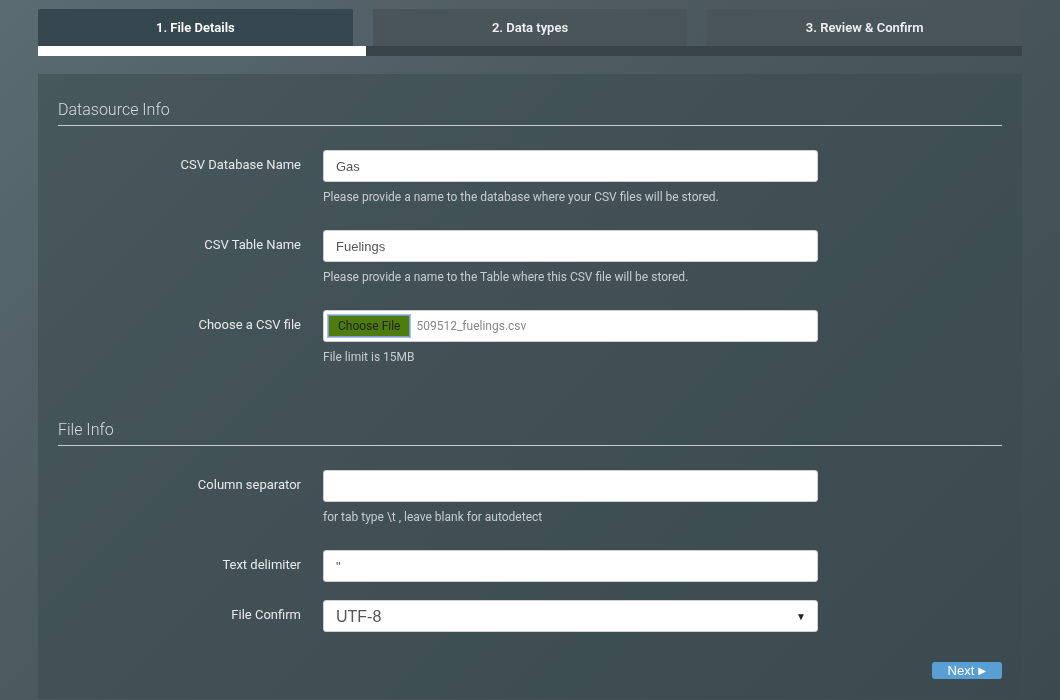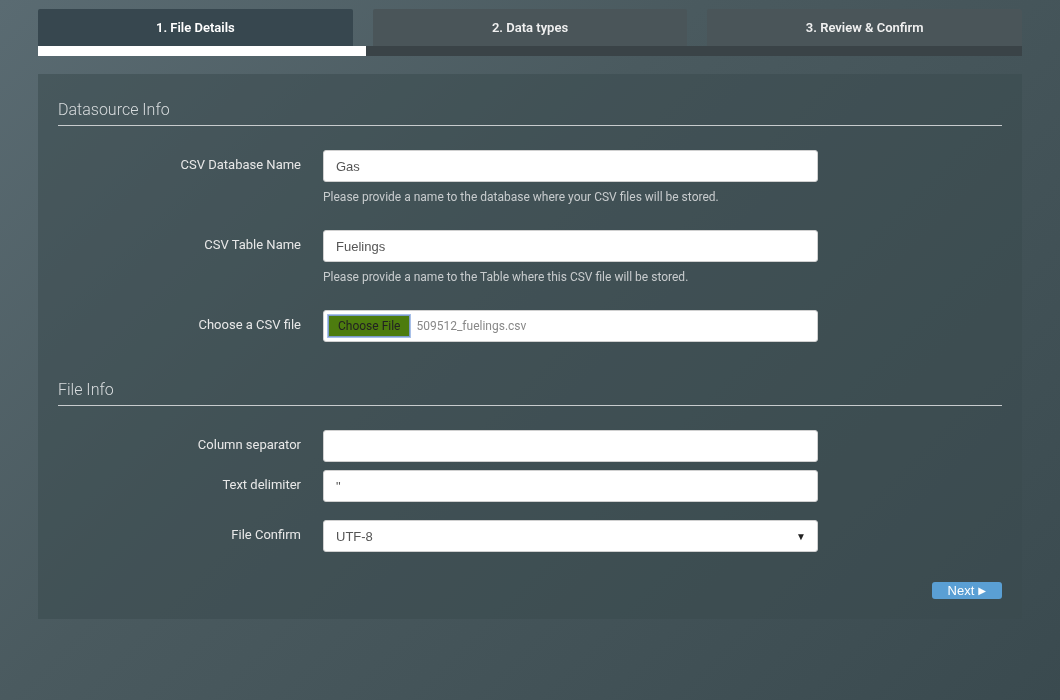--- a/index.html
+++ b/index.html
@@ -121,21 +121,21 @@
   position: relative;
   width: 100%;
 }
 .select-input {
   width: 100%;
   height: 32px;
   background: #ffffff;
   border: 1px solid #d0d0d0;
   border-radius: 3px;
   padding: 0 12px;
-  font-size: 13px;
+  font-size: 16px;
   color: #555;
   appearance: none;
   -webkit-appearance: none;
   cursor: pointer;
 }
 .select-caret {
   position: absolute;
   right: 12px;
   top: 50%;
   transform: translateY(-50%);
@@ -207,31 +207,39 @@
 
   <div class="form-row">
     <div class="form-label">Choose a CSV file</div>
     <div class="form-field">
       <div class="file-input-wrap">
         <button class="choose-file-btn">Choose File</button>
         <span class="file-name">509512_fuelings.csv</span>
       </div>
     </div>
   </div>
+  <div class="helper-row">
+    <div class="spacer"></div>
+    <div class="helper-text">File limit is 15MB</div>
+  </div>
 
   <div class="section-gap"></div>
 
   <div class="section-title">File Info</div>
   <hr class="section-hr">
 
   <div class="form-row">
     <div class="form-label">Column separator</div>
     <div class="form-field">
       <input type="text" class="text-input" value="" style="">
     </div>
+  </div>
+  <div class="helper-row">
+    <div class="spacer"></div>
+    <div class="helper-text">for tab type \t , leave blank for autodetect</div>
   </div>
 
   <div class="form-row" style="margin-bottom:18px;">
     <div class="form-label">Text delimiter</div>
     <div class="form-field">
       <input type="text" class="text-input" value="&quot;" style="">
     </div>
   </div>
 
   <div class="form-row">

